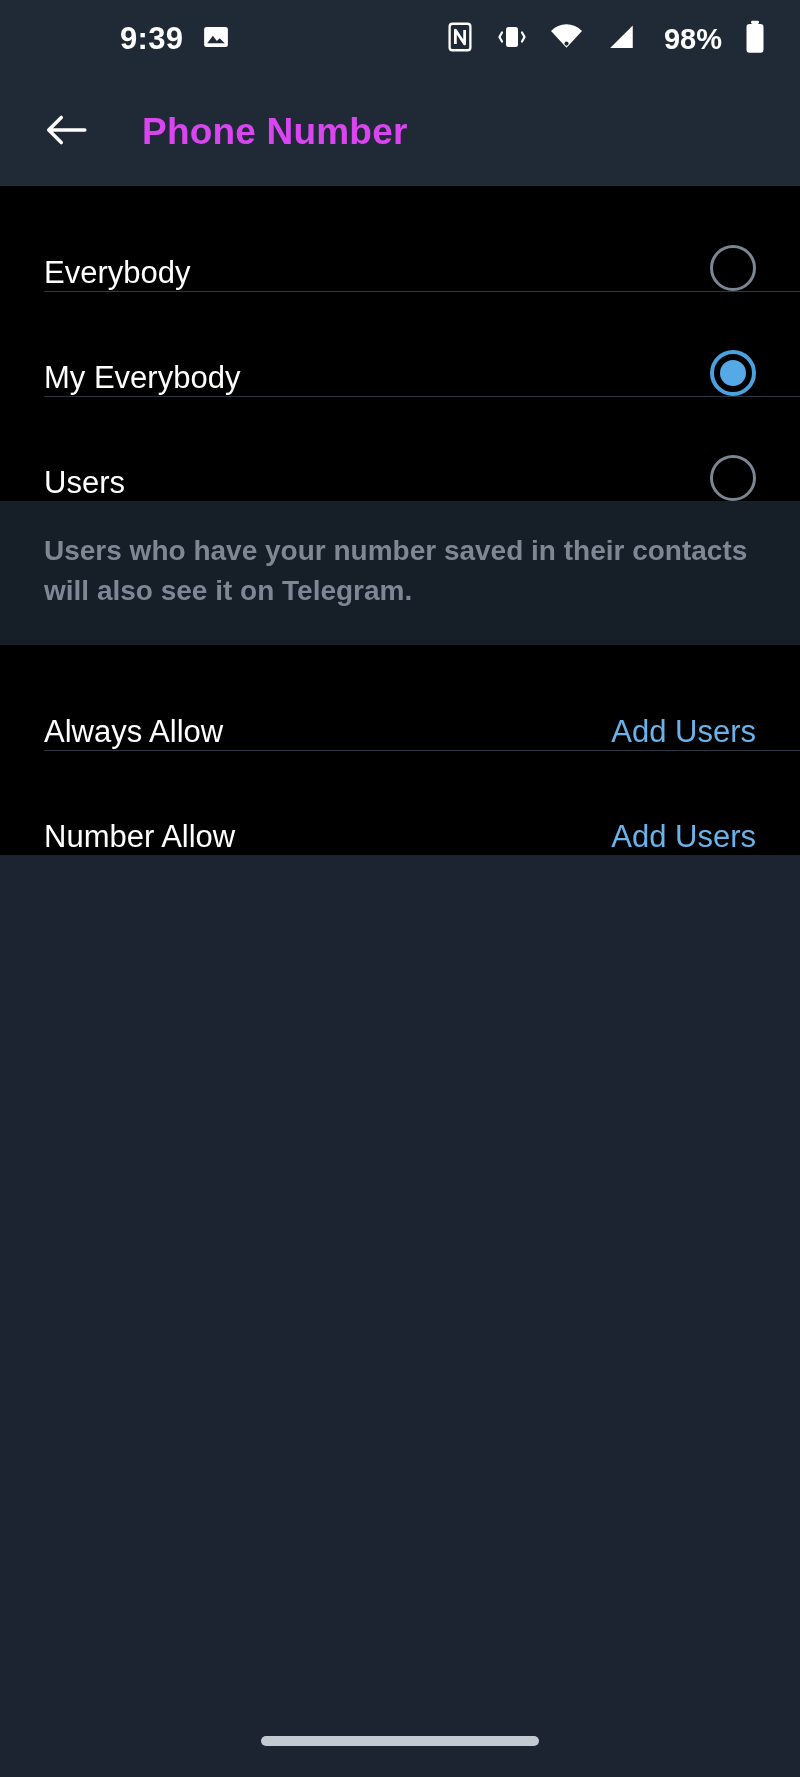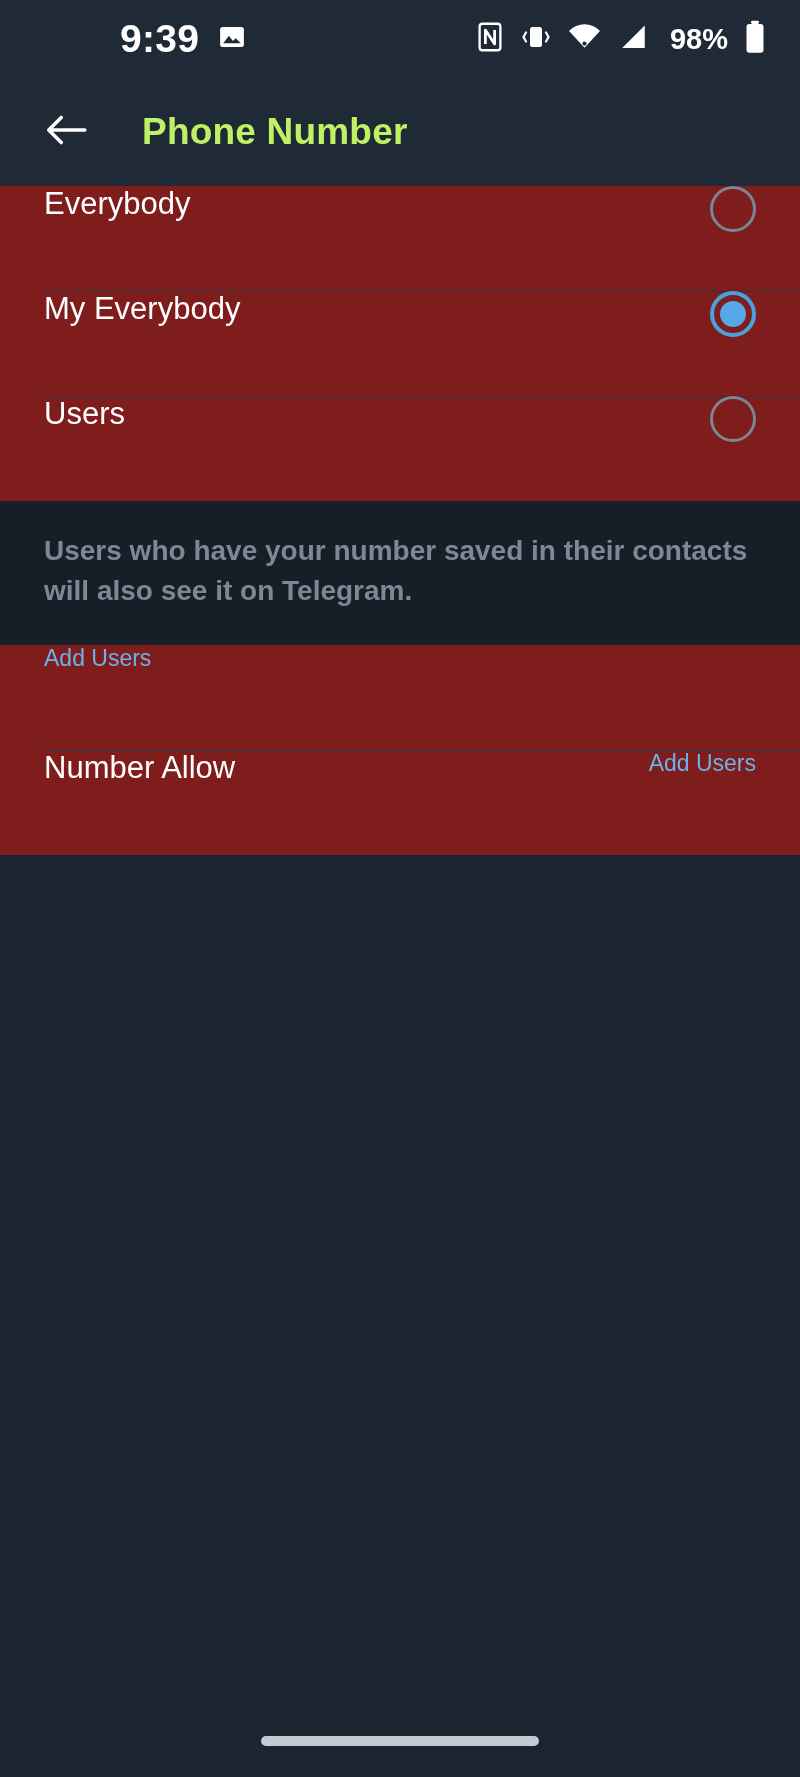--- a/index.html
+++ b/index.html
@@ -18,73 +18,73 @@
 
   
   .statusbar {
     height:78px;
     background:#202a36;
     display:flex; align-items:center;
     padding:0 34px;
     flex:0 0 auto;
   }
   .sb-left { display:flex; align-items:center; gap:18px; flex:0 0 auto; margin-left:86px; }
-  .sb-clock { color:#ffffff; font-size:39px; font-weight:bold; letter-spacing:0.3px; }
-  .sb-right { margin-left:auto; display:flex; align-items:center; gap:16px; }
+  .sb-clock { color:#ffffff; font-size:31px; font-weight:bold; letter-spacing:0.3px; }
+  .sb-right { margin-left:auto; display:flex; align-items:center; gap:22px; }
   .sb-batt-pct { color:#ffffff; font-size:29px; font-weight:bold; margin-left:6px; }
   .ico { display:block; }
 
   
   .appbar {
     height:108px;
     background:#202a36;
     display:flex; align-items:center;
     padding:0 38px;
     flex:0 0 auto;
   }
   .back-btn {
     width:56px; height:56px;
     display:flex; align-items:center; justify-content:center;
     flex:0 0 auto;
   }
   .appbar-title {
-    color:#bef264;
+    color:#d946ef;
     font-size:37px;
     font-weight:bold;
     margin-left:48px;
     letter-spacing:0.2px;
   }
 
   
   .content { flex:1 1 auto; background:#1b2430; position:relative; }
 
   .section { background:#1e2733; }
   .section-header {
     padding:38px 44px 20px 44px;
     color:#5aa9e8;
     font-size:27px;
     font-weight:bold;
     background:#1e2733;
   }
   .row {
     height:105px;
-    display:flex; align-items:flex-start;
+    display:flex; align-items:flex-end;
     padding:0 44px;
-    background:#7f1d1d;
+    background:#000000;
     position:relative;
   }
   .row + .row::before {
     content:"";
     position:absolute;
     left:44px; right:0; top:0;
     height:1px;
     background:#2b3643;
   }
   .row-label { color:#ffffff; font-size:31px; flex:1 1 auto; }
-  .row-action { color:#6ab2ea; font-size:23px; flex:0 0 auto; }
+  .row-action { color:#6ab2ea; font-size:31px; flex:0 0 auto; }
 
   .radio {
     width:46px; height:46px;
     border-radius:50%;
     border:3px solid #7a8693;
     flex:0 0 auto;
     position:relative;
   }
   .radio.checked { border-color:#4aa1e0; border-width:4px; }
   .radio.checked::after {
@@ -199,20 +199,21 @@
         <span class="row-label">Users</span>
         <span class="radio"></span>
       </div>
     </div>
 
     <div class="footnote">Users who have your number saved in their contacts will also see it on Telegram.</div>
 
     <div class="section">
 
       <div class="row">
+        <span class="row-label">Always Allow</span>
         <span class="row-action">Add Users</span>
       </div>
 
       <div class="row">
         <span class="row-label">Number Allow</span>
         <span class="row-action">Add Users</span>
       </div>
     </div>
 
   </div>

